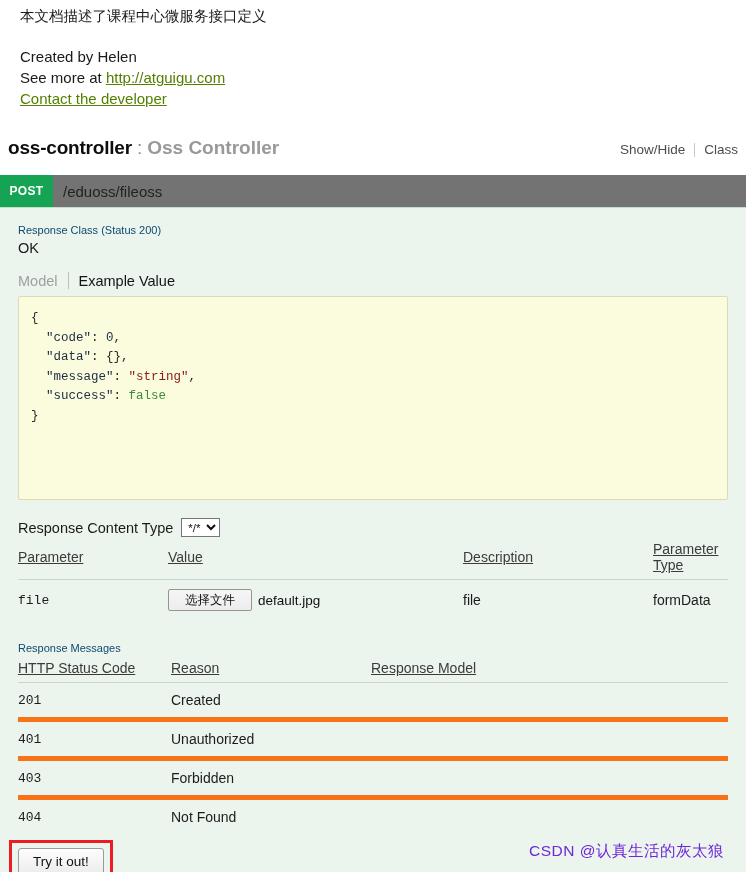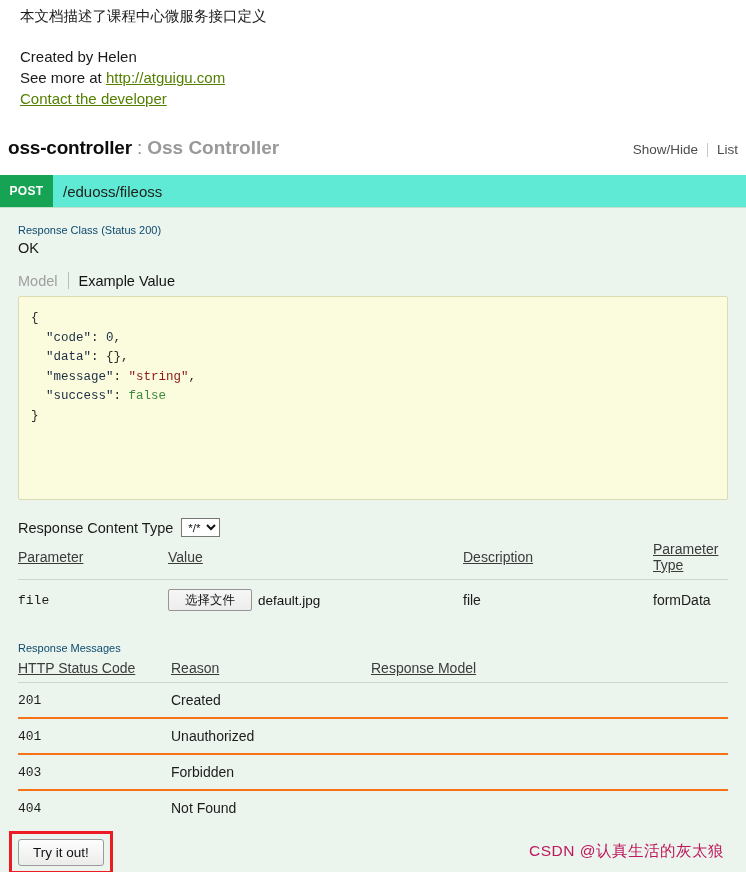--- a/index.html
+++ b/index.html
@@ -92,21 +92,21 @@
     border: 1px solid #cfe6d6;
     border-top: none;
     border-right: none;
     border-left: none;
     width: 746px;
     box-sizing: border-box;
   }
   .op-heading {
     display: flex;
     align-items: stretch;
-    background: #5eead4;
+    background: #737373;
     border-bottom: 1px solid #c3e0cb;
     height: 32px;
   }
   .op-method {
     background: #17a354;
     color: #ffffff;
     font-size: 12px;
     font-weight: bold;
     letter-spacing: 0.3px;
     width: 53px;
@@ -215,21 +215,21 @@
     text-align: left;
     font-weight: normal;
     color: #3b3b3b;
     font-size: 14px;
     padding: 2px 0 6px 0;
     border-bottom: 1px solid #c8d7cd;
     text-decoration: underline;
   }
   table.swagger-table td {
     padding: 9px 0 9px 0;
-    border-bottom: 2px solid #f97316;
+    border-bottom: 5px solid #f97316;
     color: #1c1c1c;
     vertical-align: middle;
   }
   table.swagger-table tr:last-child td { border-bottom: none; }
   .mono { font-family: "Liberation Mono", monospace; font-size: 13px; }
 
   .col-param { width: 150px; }
   .col-value { width: 295px; }
   .col-desc  { width: 190px; }
 
@@ -287,21 +287,21 @@
     box-sizing: border-box;
     pointer-events: none;
   }
 
   
   .watermark {
     position: absolute;
     right: 22px;
     bottom: 18px;
     font-size: 15.5px;
-    color: #be185d;
+    color: #6d28d9;
     letter-spacing: 0.5px;
     user-select: none;
   }
   .panel-bottom-edge {
     position: absolute;
     left: 0;
     top: 872px;
     width: 746px;
     height: 8px;
     background: #ffffff;
@@ -321,21 +321,21 @@
   </div>
 </div>
 
 <div class="resource-head">
   <span class="resource-name">oss-controller</span>
   <span class="resource-sep">:</span>
   <span class="resource-desc">Oss Controller</span>
   <span class="resource-options">
     <a>Show/Hide</a>
     <span class="opt-divider"></span>
-    <a>List</a>
+    <a>Class</a>
   </span>
 </div>
 
 <div class="operation">
 
   <div class="op-heading">
     <div class="op-method">POST</div>
     <div class="op-path">/eduoss/fileoss</div>
   </div>
 

